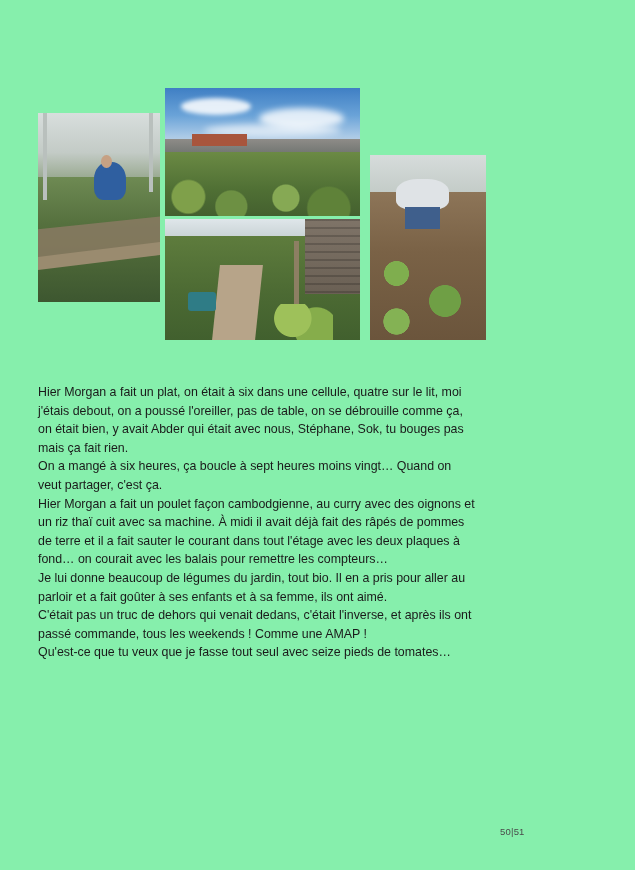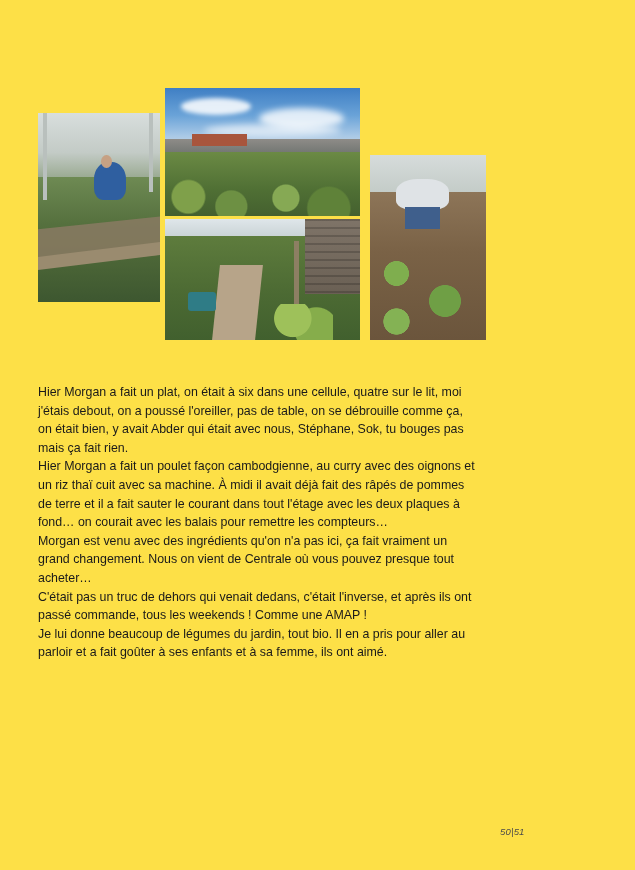--- a/index.html
+++ b/index.html
@@ -11,21 +11,21 @@
     width: 635px;
     height: 870px;
     position: relative;
     font-family: "Liberation Sans", sans-serif;
     overflow: hidden;
   }
 
   .page {
     position: absolute;
     inset: 0;
-    background: #fde047;
+    background: #86efac;
   }
 
   
   .collage {
     position: absolute;
     left: 0;
     top: 0;
     width: 635px;
     height: 360px;
   }
@@ -207,21 +207,20 @@
 
   
   .folio {
     position: absolute;
     left: 500px;
     top: 826px;
     font-family: "Liberation Sans", sans-serif;
     font-size: 9.5px;
     color: #4a4a4a;
     letter-spacing: .2px;
-    font-style: italic;
   }
 </style>
 </head>
 <body>
 
 <div class="page">
 
   <div class="collage">
 
     <div class="photo" id="photo-greenhouse-man">
@@ -262,21 +261,22 @@
       <div class="man-legs"></div>
       <div class="plant1"></div>
       <div class="plant2"></div>
       <div class="plant3"></div>
     </div>
 
   </div>
 
   <div class="body-text">
     <p>Hier Morgan a fait un plat, on était à six dans une cellule, quatre sur le lit, moi j'étais debout, on a poussé l'oreiller, pas de table, on se débrouille comme ça, on était bien, y avait Abder qui était avec nous, Stéphane, Sok, tu bouges pas mais ça fait rien.</p>
+    <p>On a mangé à six heures, ça boucle à sept heures moins vingt… Quand on veut partager, c'est ça.</p>
     <p>Hier Morgan a fait un poulet façon cambodgienne, au curry avec des oignons et un riz thaï cuit avec sa machine. À midi il avait déjà fait des râpés de pommes de terre et il a fait sauter le courant dans tout l'étage avec les deux plaques à fond… on courait avec les balais pour remettre les compteurs…</p>
-    <p>Morgan est venu avec des ingrédients qu'on n'a pas ici, ça fait vraiment un grand changement. Nous on vient de Centrale où vous pouvez presque tout acheter…</p>
+    <p>Je lui donne beaucoup de légumes du jardin, tout bio. Il en a pris pour aller au parloir et a fait goûter à ses enfants et à sa femme, ils ont aimé.</p>
     <p>C'était pas un truc de dehors qui venait dedans, c'était l'inverse, et après ils ont passé commande, tous les weekends ! Comme une AMAP !</p>
-    <p>Je lui donne beaucoup de légumes du jardin, tout bio. Il en a pris pour aller au parloir et a fait goûter à ses enfants et à sa femme, ils ont aimé.</p>
+    <p>Qu'est-ce que tu veux que je fasse tout seul avec seize pieds de tomates…</p>
   </div>
 
   <div class="folio">50|51</div>
 
 </div>
 
 </body></html>

